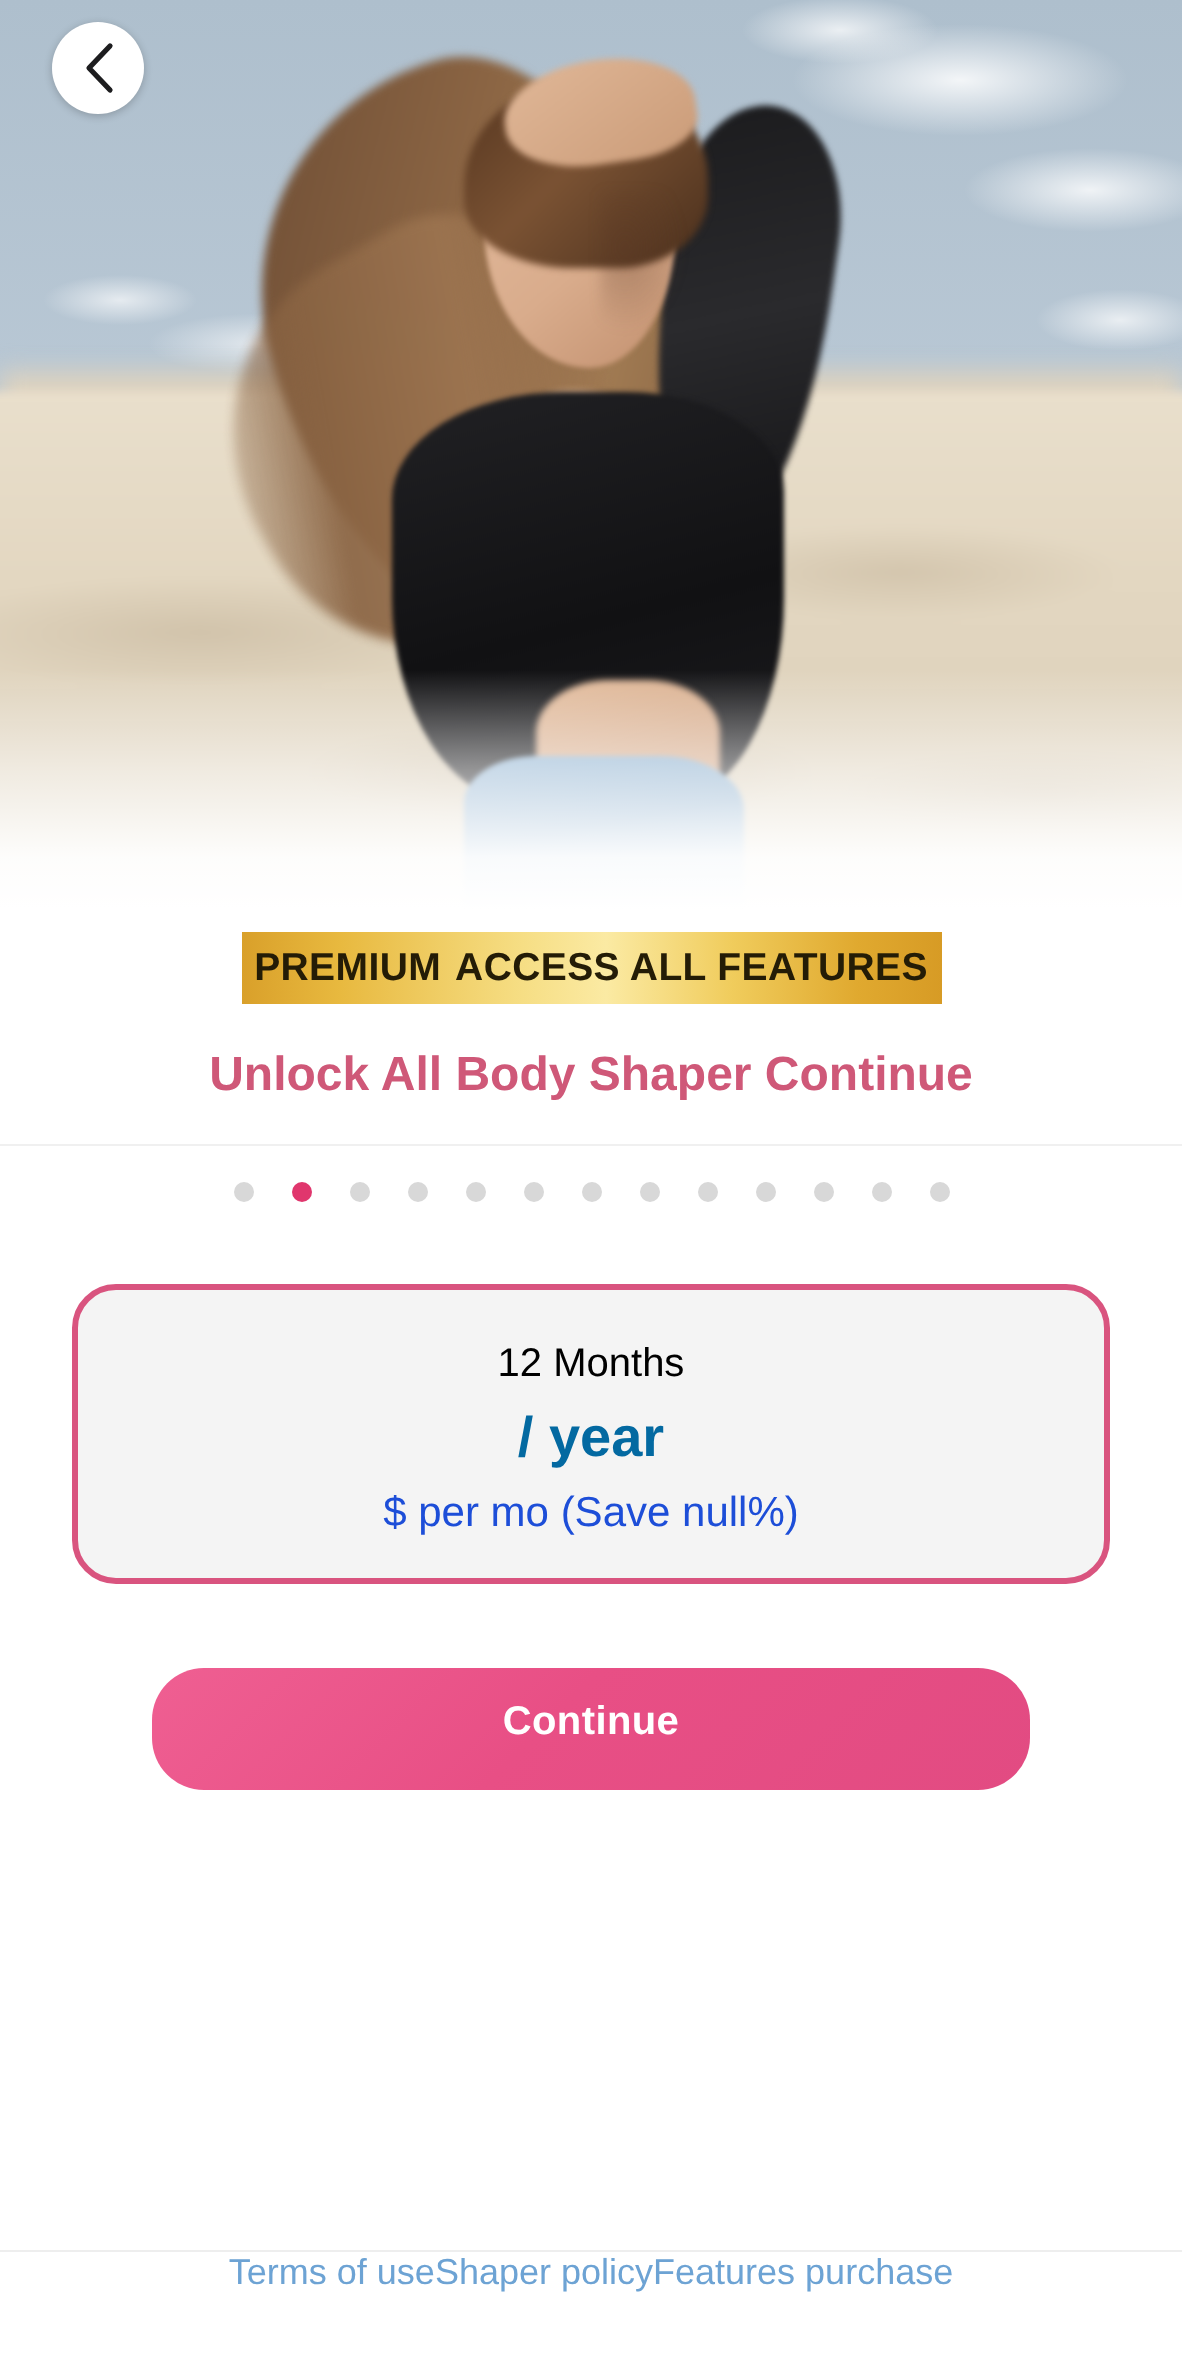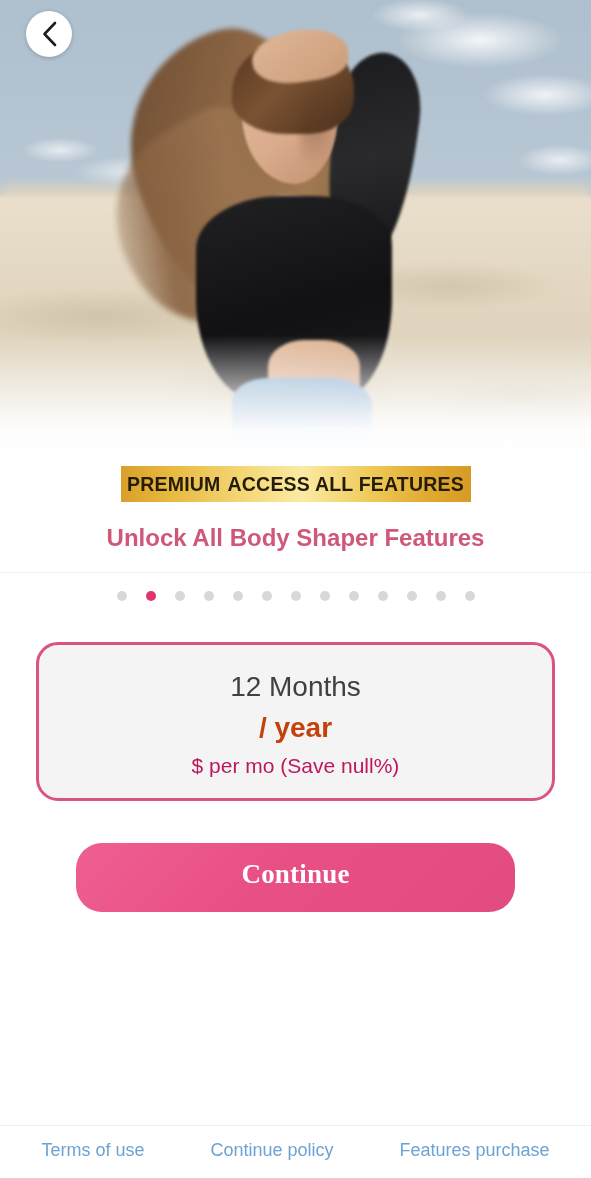--- a/index.html
+++ b/index.html
@@ -256,76 +256,74 @@
     top: 0;
     background: linear-gradient(135deg, #f07fa4 0%, #e4699a 45%, #d9467f 100%);
     color: #ffffff;
     font-size: 19px;
     padding: 5px 26px 7px 26px;
     border-radius: 16px;
     white-space: nowrap;
     z-index: 3;
   }
   .plan-duration {
-    font-size: 28px;
-    color: #404040;
+    font-size: 20px;
+    color: #000000;
     margin-bottom: 9px;
   }
   .plan-price {
     font-size: 28px;
     font-weight: 700;
-    color: #c2410c;
+    color: #0369a1;
     margin-bottom: 10px;
   }
   .plan-permo {
     font-size: 21px;
-    color: #be185d;
+    color: #1d4ed8;
   }
 
   
   .cta-wrap {
     padding: 42px 76px 0 76px;
   }
   .cta {
     background: linear-gradient(135deg, #ef5f92 0%, #e84f85 45%, #e24b82 100%);
     border-radius: 26px;
     padding: 16px 0 18px 0;
     text-align: center;
     cursor: pointer;
     border: none;
     width: 100%;
     display: block;
   }
   .cta-main {
-    font-size: 27px;
+    font-size: 20px;
     font-weight: 700;
     color: #ffffff;
     letter-spacing: .2px;
     display: block;
     margin-bottom: 4px;
-    font-family: Liberation Serif, serif;
   }
   .cta-sub {
     font-size: 17px;
     color: #ffffff;
     display: block;
     opacity: .97;
   }
 
   .spacer { flex: 1 1 auto; }
 
   
   .footer {
     flex: 0 0 auto;
     border-top: 1px solid #eeeeee;
     height: 48px;
     display: flex;
-    align-items: center;
+    align-items: flex-start;
     justify-content: center;
-    gap: 66px;
     padding-bottom: 4px;
   }
   .footer a {
     font-size: 18px;
     color: #6da3d4;
     text-decoration: none;
     cursor: pointer;
   }
 </style>
 </head>
@@ -358,21 +356,21 @@
           <path d="M14 2 L3.5 13 L14 24" stroke="#1d1d1f" stroke-width="2.6" fill="none" stroke-linecap="round" stroke-linejoin="round"></path>
         </svg>
       </span>
     </div>
   </div>
 
   <div class="promo">
     <div class="premium-badge">
       <span class="lbl"><span class="b1">PREMIUM</span><span class="b2">ACCESS ALL FEATURES</span></span>
     </div>
-    <div class="promo-title">Unlock All Body Shaper Features</div>
+    <div class="promo-title">Unlock All Body Shaper Continue</div>
   </div>
 
   <div class="dots">
     <span class="dot"></span>
     <span class="dot active"></span>
     <span class="dot"></span>
     <span class="dot"></span>
     <span class="dot"></span>
     <span class="dot"></span>
     <span class="dot"></span>
@@ -395,17 +393,17 @@
   <div class="cta-wrap">
     <button class="cta">
       <span class="cta-main">Continue</span>
     </button>
   </div>
 
   <div class="spacer"></div>
 
   <div class="footer">
     <a>Terms of use</a>
-    <a>Continue policy</a>
+    <a>Shaper policy</a>
     <a>Features purchase</a>
   </div>
 
 </div>
 
 </body></html>

